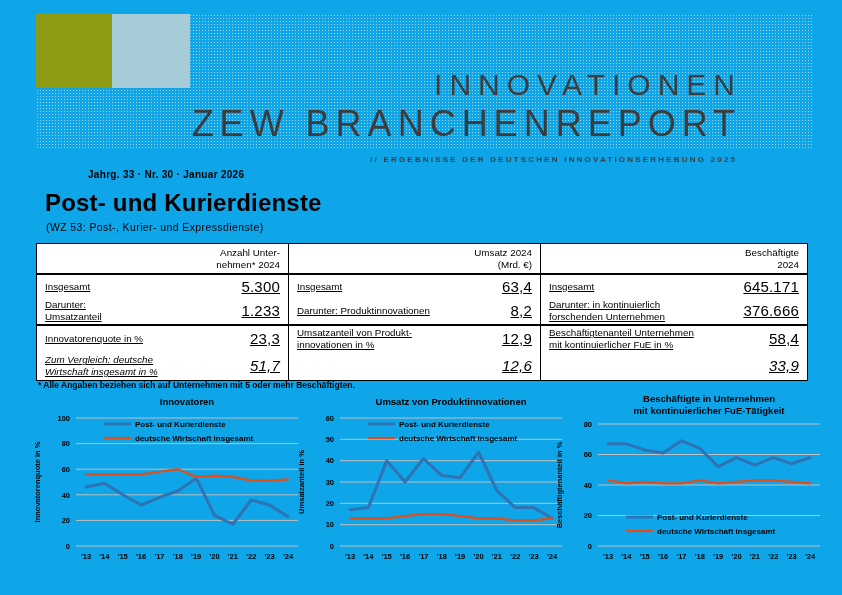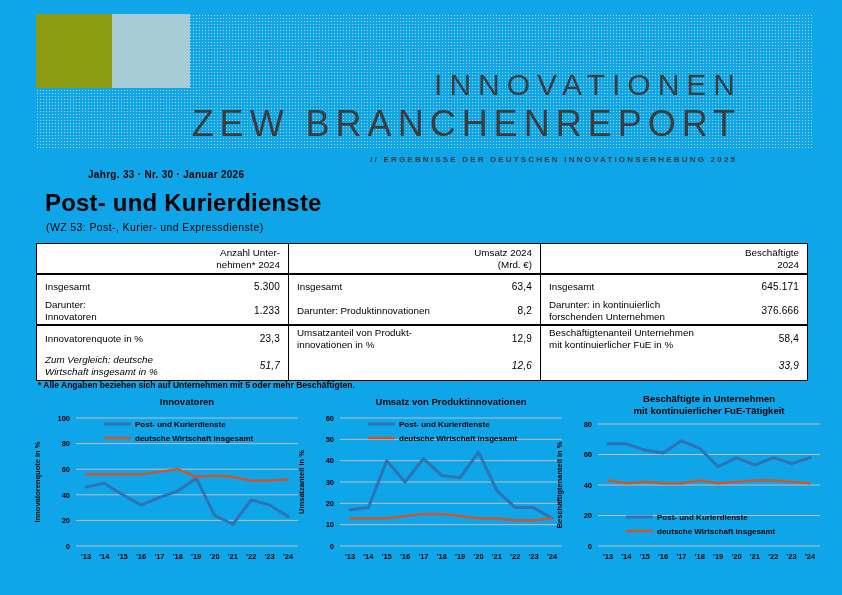--- a/index.html
+++ b/index.html
@@ -21,23 +21,23 @@
 
   
   .report-title { position:absolute; left:45px; top:189px; font-size:24px; font-weight:bold; letter-spacing:0.2px; }
   .report-sub   { position:absolute; left:46px; top:221px; font-size:10.5px; letter-spacing:0.4px; }
 
   
   .kft { position:absolute; left:36px; top:243px; width:770px; display:grid;
          grid-template-columns:166px 86px 164px 88px 172px 94px;
          grid-template-rows:31px 23px 28px 26px 28px;
          border:1.5px solid #000; font-size:9.8px; line-height:1.18; background:#fff; }
-  .kft .cell { display:flex; align-items:center; padding:0 8px; white-space:pre-line; }
+  .kft .cell { display:flex; align-items:center; padding:0 8px; white-space:pre-line;text-decoration:underline; }
   .kft .lab  { justify-content:flex-start; }
-  .kft .val  { justify-content:flex-end; font-size:10px; letter-spacing:0.2px; }
+  .kft .val  { justify-content:flex-end; font-size:15px; letter-spacing:0.2px; }
   .kft .hdr  { grid-column:span 2; display:flex; align-items:center; justify-content:flex-end;
                text-align:right; white-space:pre-line; border-bottom:2px solid #000; padding:2px 8px; }
   .kft .gsep { border-right:1.5px solid #000; }
   .kft .tb   { border-bottom:2px solid #000; }
   .kft .it   { font-style:italic; }
 
   .footnote { position:absolute; left:38px; top:380px; font-size:8.5px; font-weight:bold; }
 
   
   .chart { position:absolute; top:392px; width:286px; height:198px; }
@@ -72,21 +72,21 @@
 2024</div>
 
     <div class="cell lab">Insgesamt</div>
     <div class="cell val gsep">5.300</div>
     <div class="cell lab">Insgesamt</div>
     <div class="cell val gsep">63,4</div>
     <div class="cell lab">Insgesamt</div>
     <div class="cell val">645.171</div>
 
     <div class="cell lab tb">Darunter:
-Innovatoren</div>
+Umsatzanteil</div>
     <div class="cell val gsep tb">1.233</div>
     <div class="cell lab tb">Darunter: Produktinnovationen</div>
     <div class="cell val gsep tb">8,2</div>
     <div class="cell lab tb">Darunter: in kontinuierlich
 forschenden Unternehmen</div>
     <div class="cell val tb">376.666</div>
 
     <div class="cell lab">Innovatorenquote in %</div>
     <div class="cell val gsep">23,3</div>
     <div class="cell lab">Umsatzanteil von Produkt-

